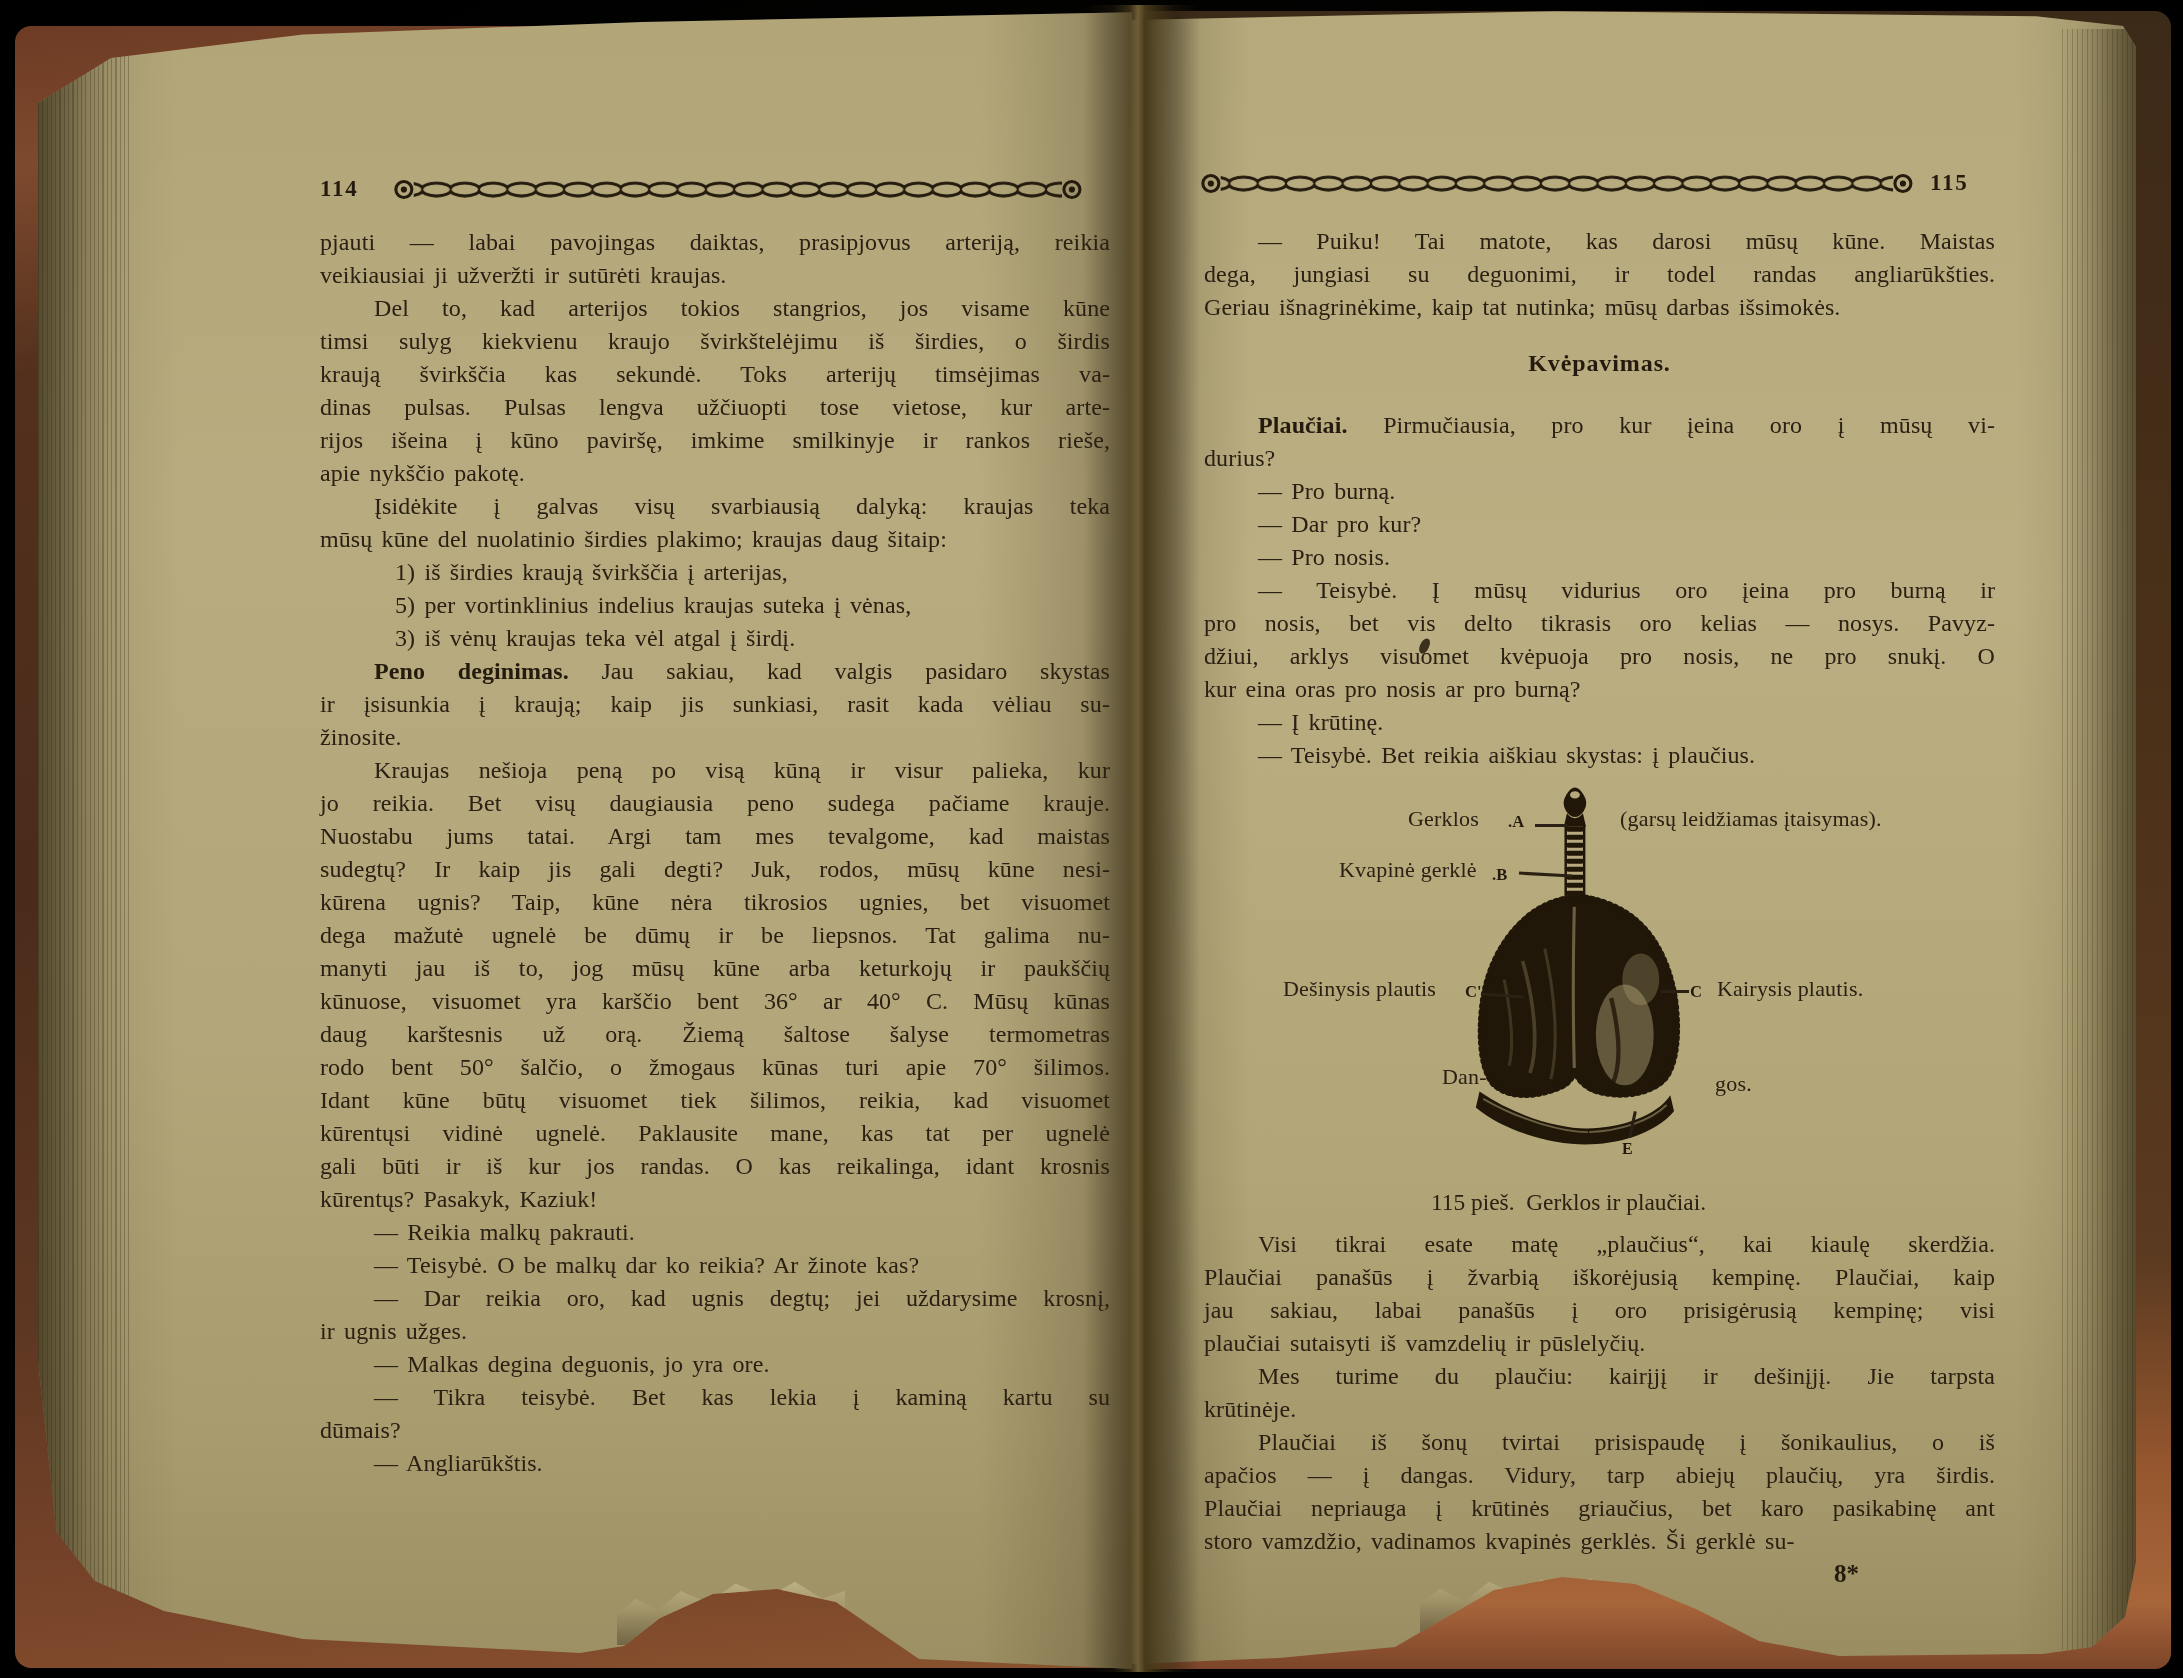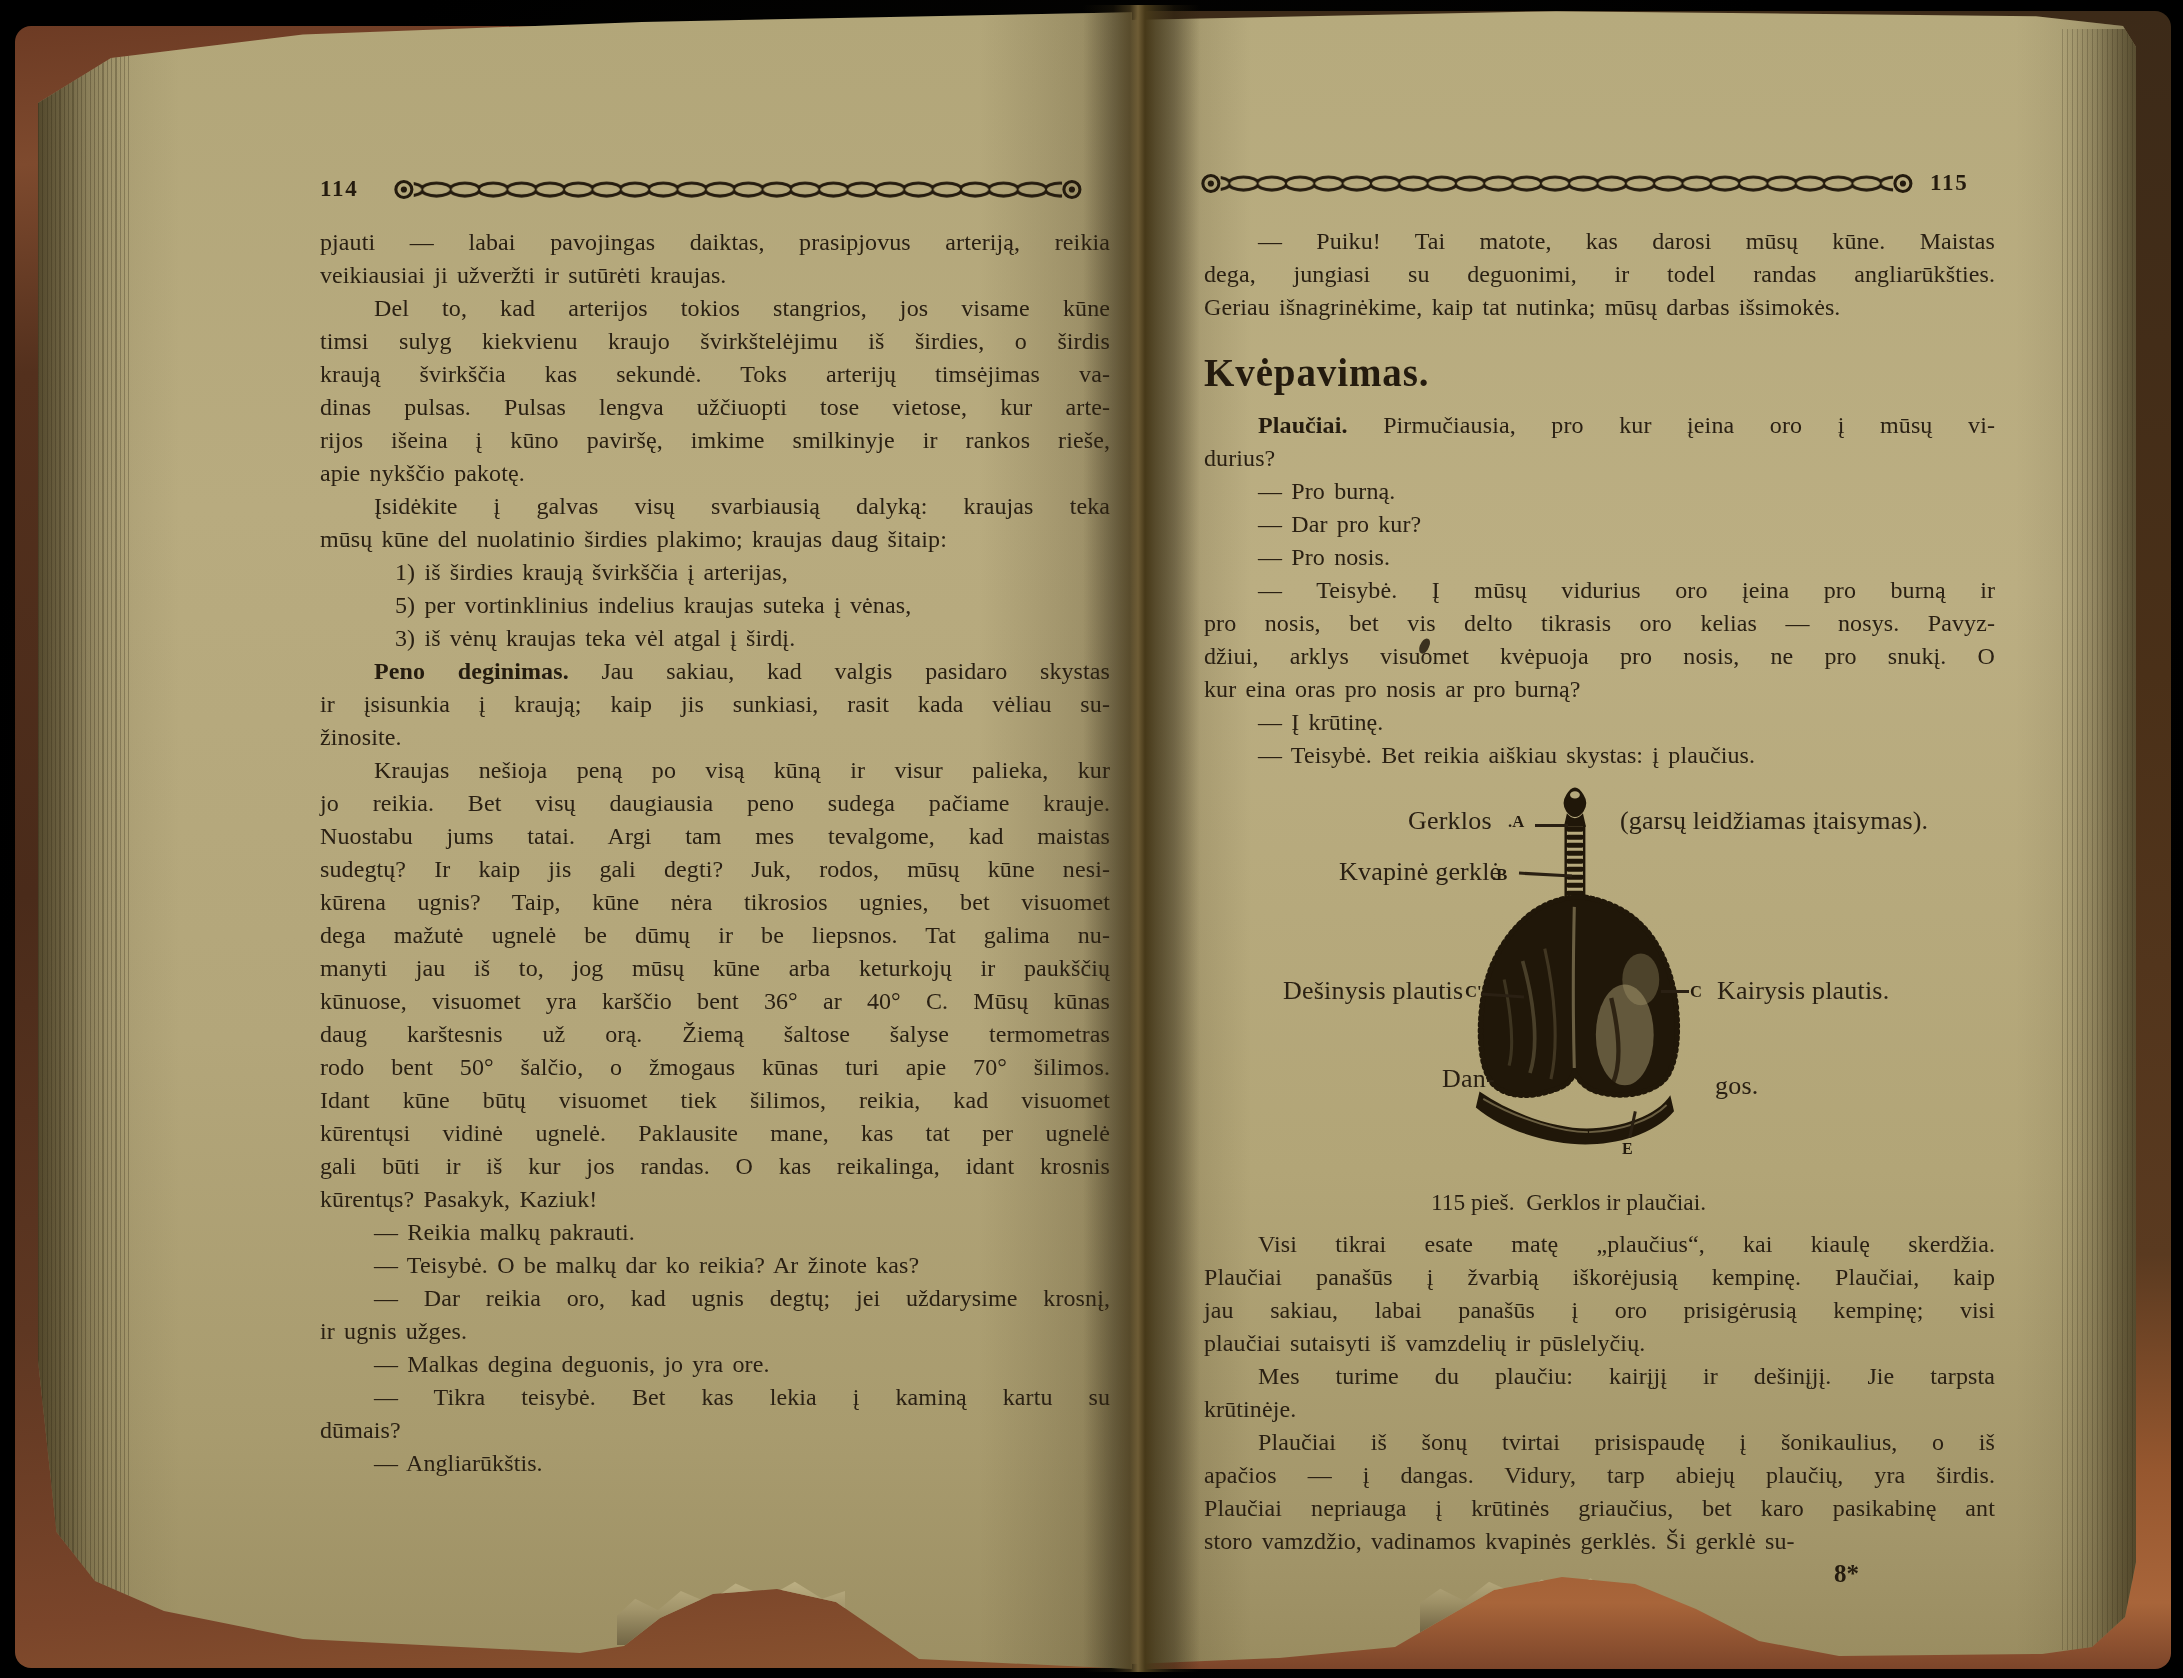--- a/index.html
+++ b/index.html
@@ -47,25 +47,25 @@
   .chain{position:absolute;}
   .pg-body{position:absolute;color:#2a2013;font-size:24px;line-height:33px;
     letter-spacing:0.1px;word-spacing:3.1px;text-rendering:optimizeLegibility;}
   .lp-body{left:282px;top:215px;width:790px;}
   .rp-sec{left:73px;width:791px;}
   .tline{min-height:33px;}
   .tline.just{text-align:justify;text-align-last:justify;}
   .para.ind1 .tline:first-child{text-indent:54px;}
   .para.ind2 .tline:first-child{text-indent:75px;}
   .pg-body b{font-weight:700;color:#241b0e;}
-  .rp-heading{position:absolute;left:73px;width:791px;top:340px;text-align:left;
-    font-size:39px;font-weight:700;letter-spacing:0.9px;color:#241b0e;}
+  .rp-heading{position:absolute;left:73px;width:791px;top:340px;text-align:center;
+    font-size:24px;font-weight:700;letter-spacing:0.9px;color:#241b0e;}
   .figure{position:absolute;inset:0;pointer-events:none;}
   .lungs{position:absolute;left:335px;top:766px;}
-  .fig-label{position:absolute;font-size:26px;color:#2a2013;letter-spacing:0.2px;white-space:nowrap;}
+  .fig-label{position:absolute;font-size:22px;color:#2a2013;letter-spacing:0.2px;white-space:nowrap;}
   .fig-marker{position:absolute;font-size:16.6px;font-weight:700;color:#241b0e;white-space:nowrap;}
   .leader{position:absolute;height:2.5px;background:#2a2013;}
   .fig-caption{position:absolute;left:99px;width:677px;top:1179px;text-align:center;
     font-size:23.4px;color:#2a2013;}
   .sig{position:absolute;left:703px;top:1550px;font-size:25px;font-weight:700;color:#241b0e;}
   .blot{position:absolute;left:289px;top:628px;width:8.6px;height:16px;background:#241b0e;
     border-radius:60% 40% 55% 45%;transform:rotate(20deg);opacity:.85;}
 </style>
 </head>
 <body>

